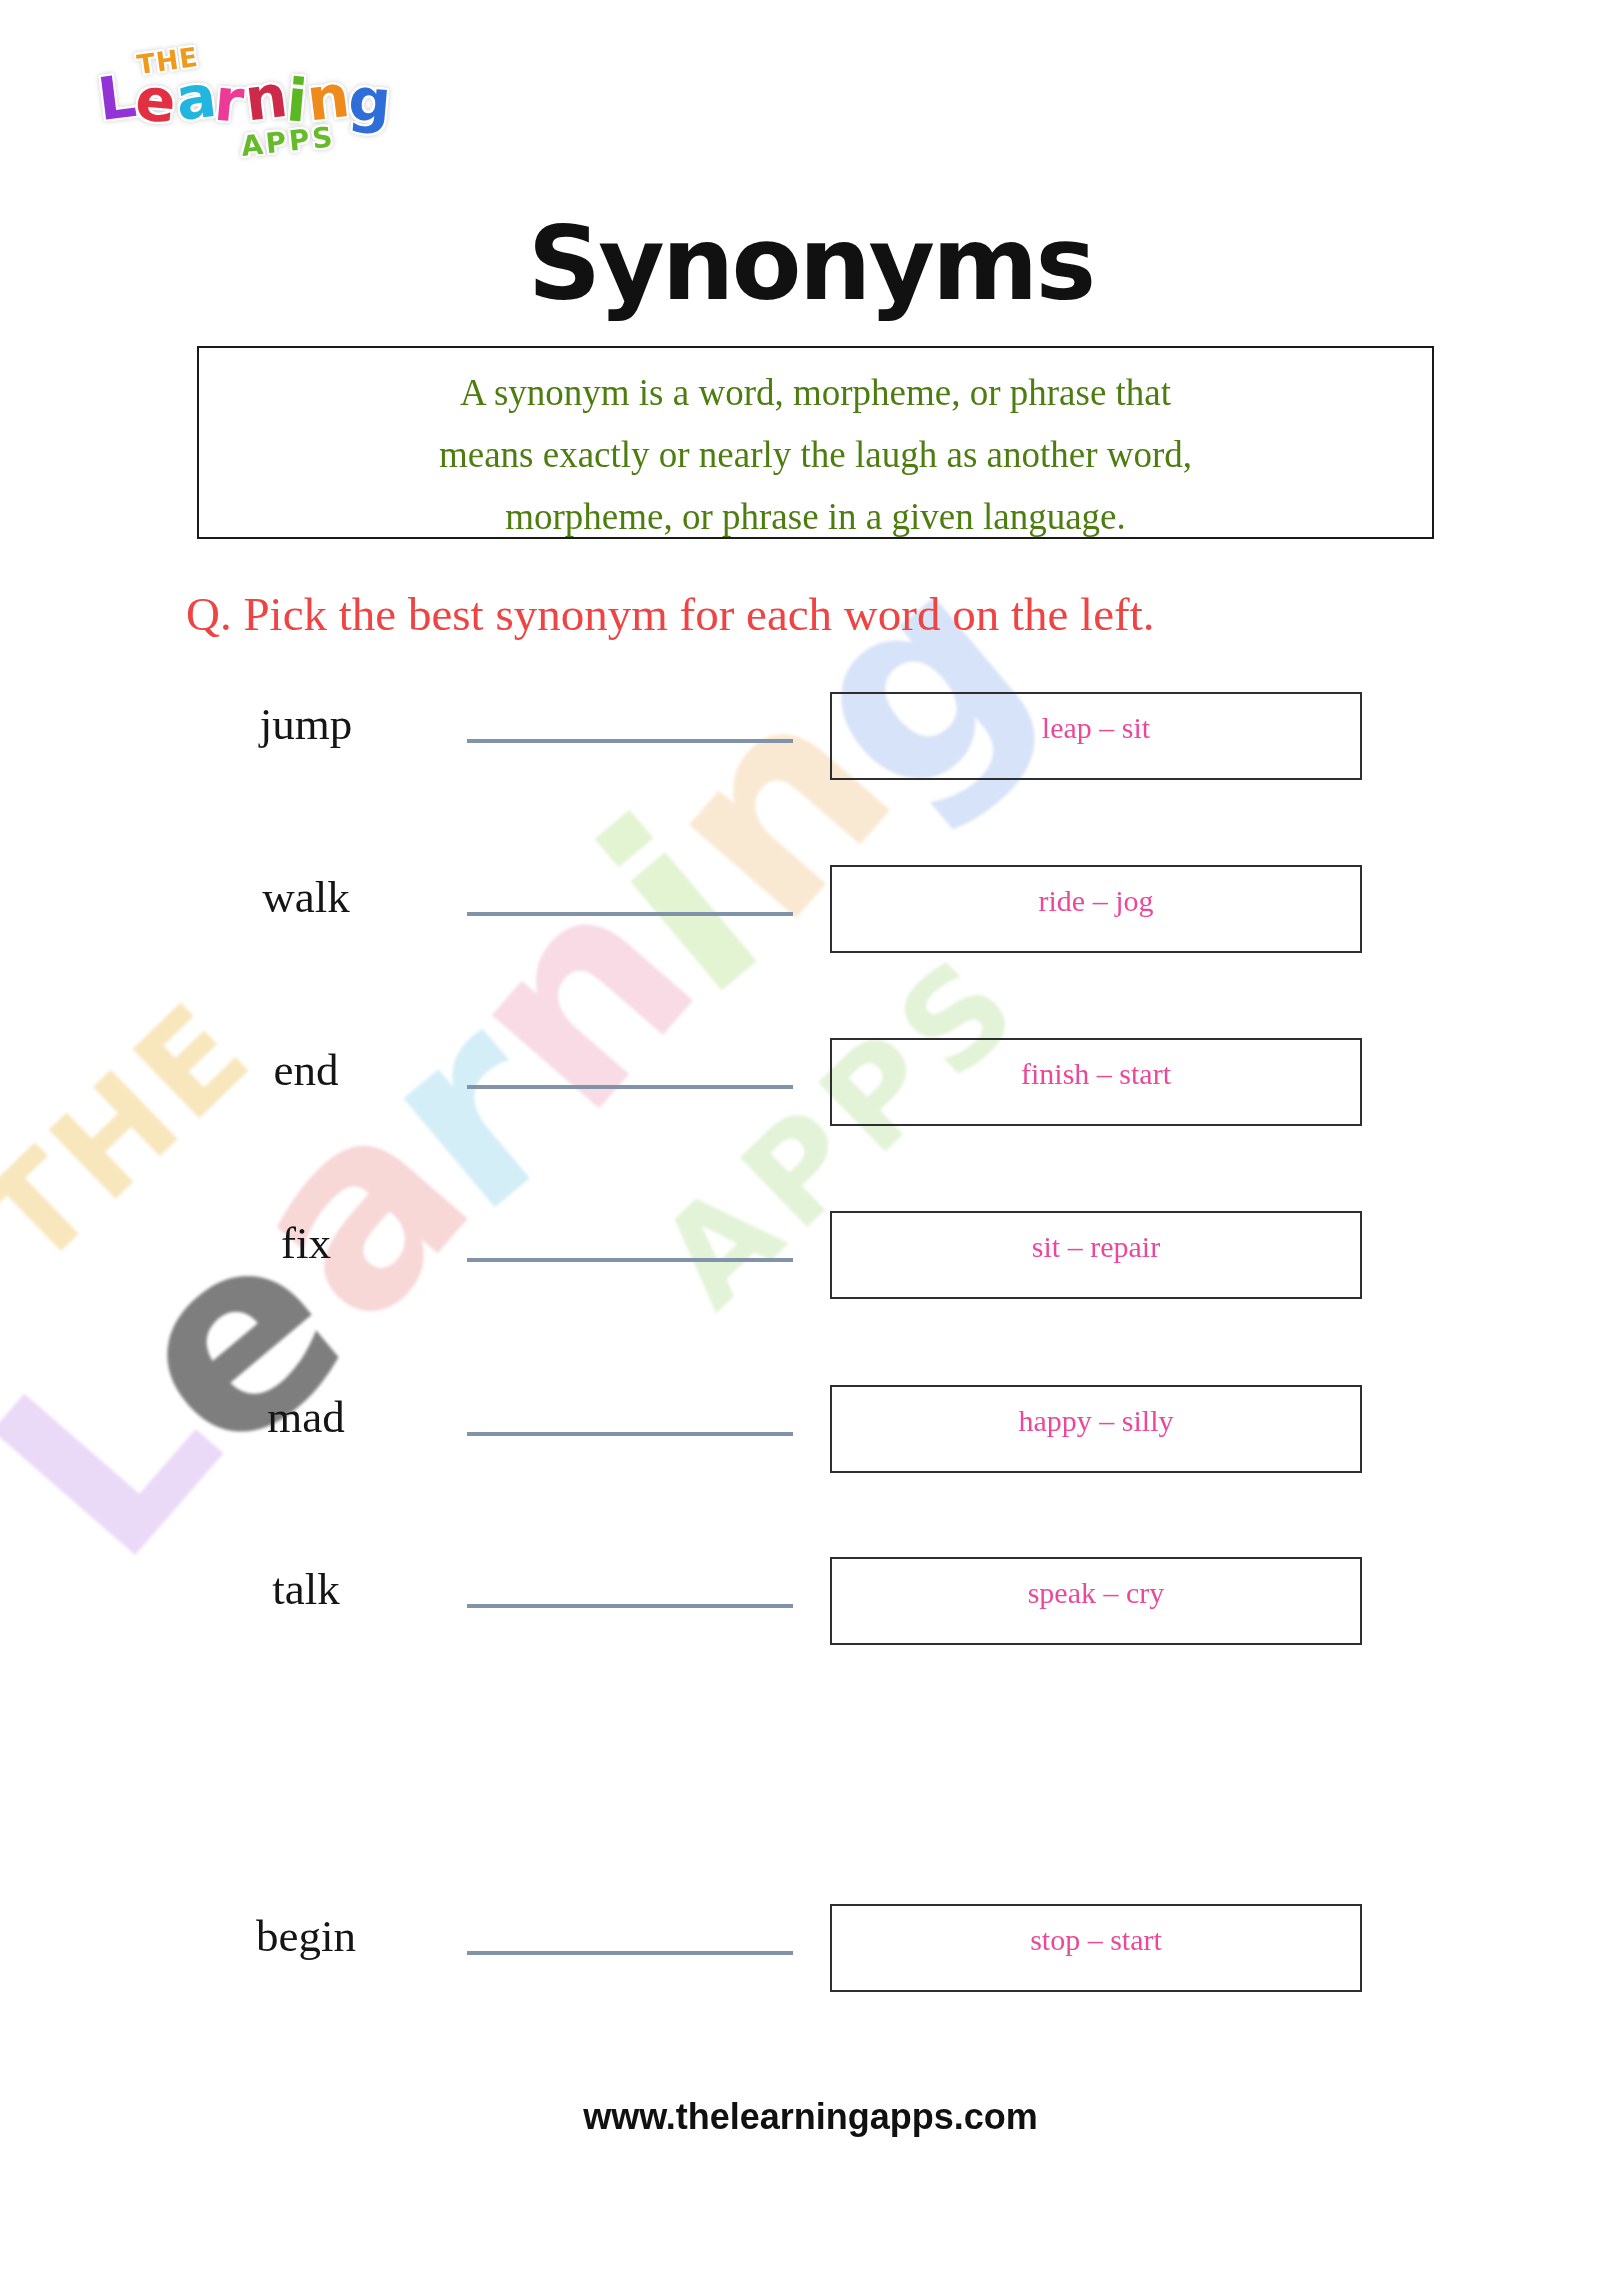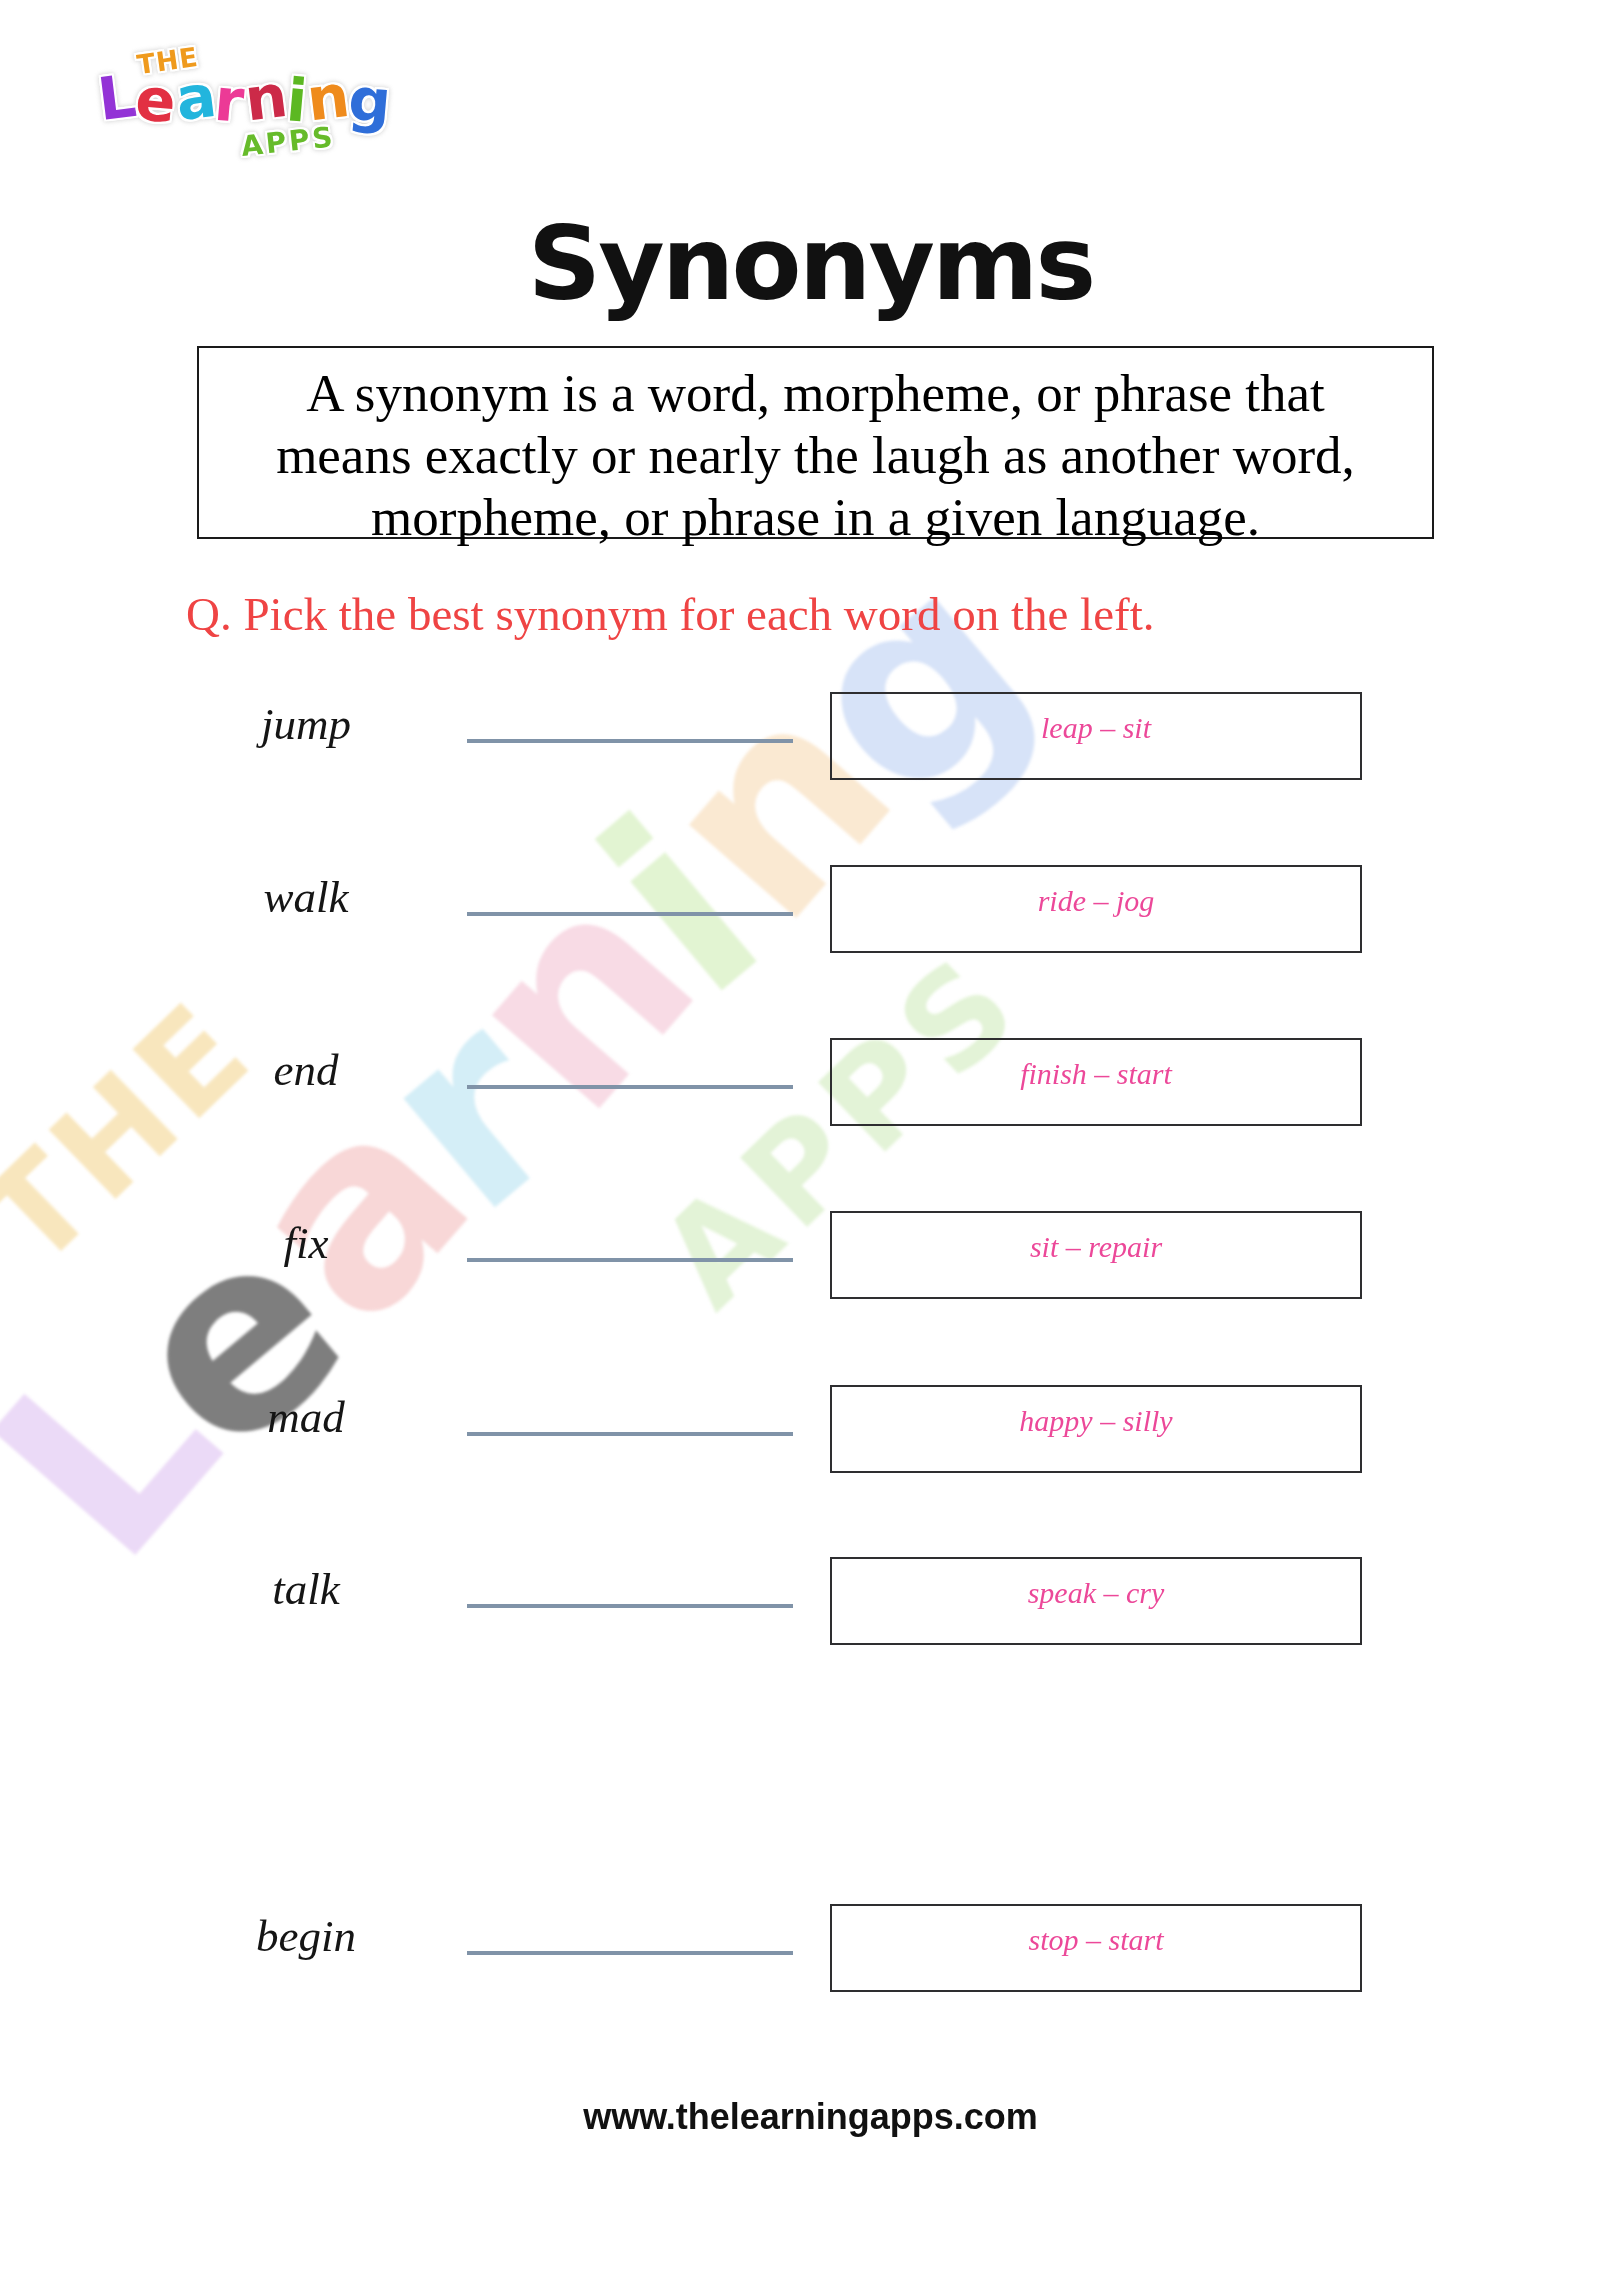--- a/index.html
+++ b/index.html
@@ -48,29 +48,29 @@
     position:absolute;left:0;top:206px;width:100%;text-align:center;z-index:2;
     font-family:"DejaVu Sans",sans-serif;font-weight:bold;font-size:102px;
     letter-spacing:-2.9px;color:#111111;line-height:116px;
   }
   .definition-box{
     position:absolute;left:197px;top:346px;width:1237px;height:193px;z-index:2;
     border:2px solid #1a1a1a;box-sizing:border-box;background:transparent;
     text-align:center;padding-top:13.7px;
   }
   .definition-box .defline{
-    font-size:53px;line-height:62px;color:#000000;white-space:nowrap;
+    font-size:37px;line-height:62px;color:#4d7c0f;white-space:nowrap;
   }
   .question{
     position:absolute;left:186px;top:586px;z-index:2;
     font-size:47px;line-height:57px;color:#ef4444;white-space:nowrap;
   }
 
   
-  .row{position:absolute;left:0;width:1621px;height:94px;z-index:2;font-style:italic;}
+  .row{position:absolute;left:0;width:1621px;height:94px;z-index:2;}
   .row .word{
     position:absolute;left:208px;top:2px;width:196px;text-align:center;
     font-size:45px;line-height:61px;color:#151515;
   }
   .row .blank{
     position:absolute;left:467px;top:47px;width:326px;height:3.9px;
     background:#8093a8;
   }
   .row .optbox{
     position:absolute;left:830px;top:0;width:532px;height:88px;

